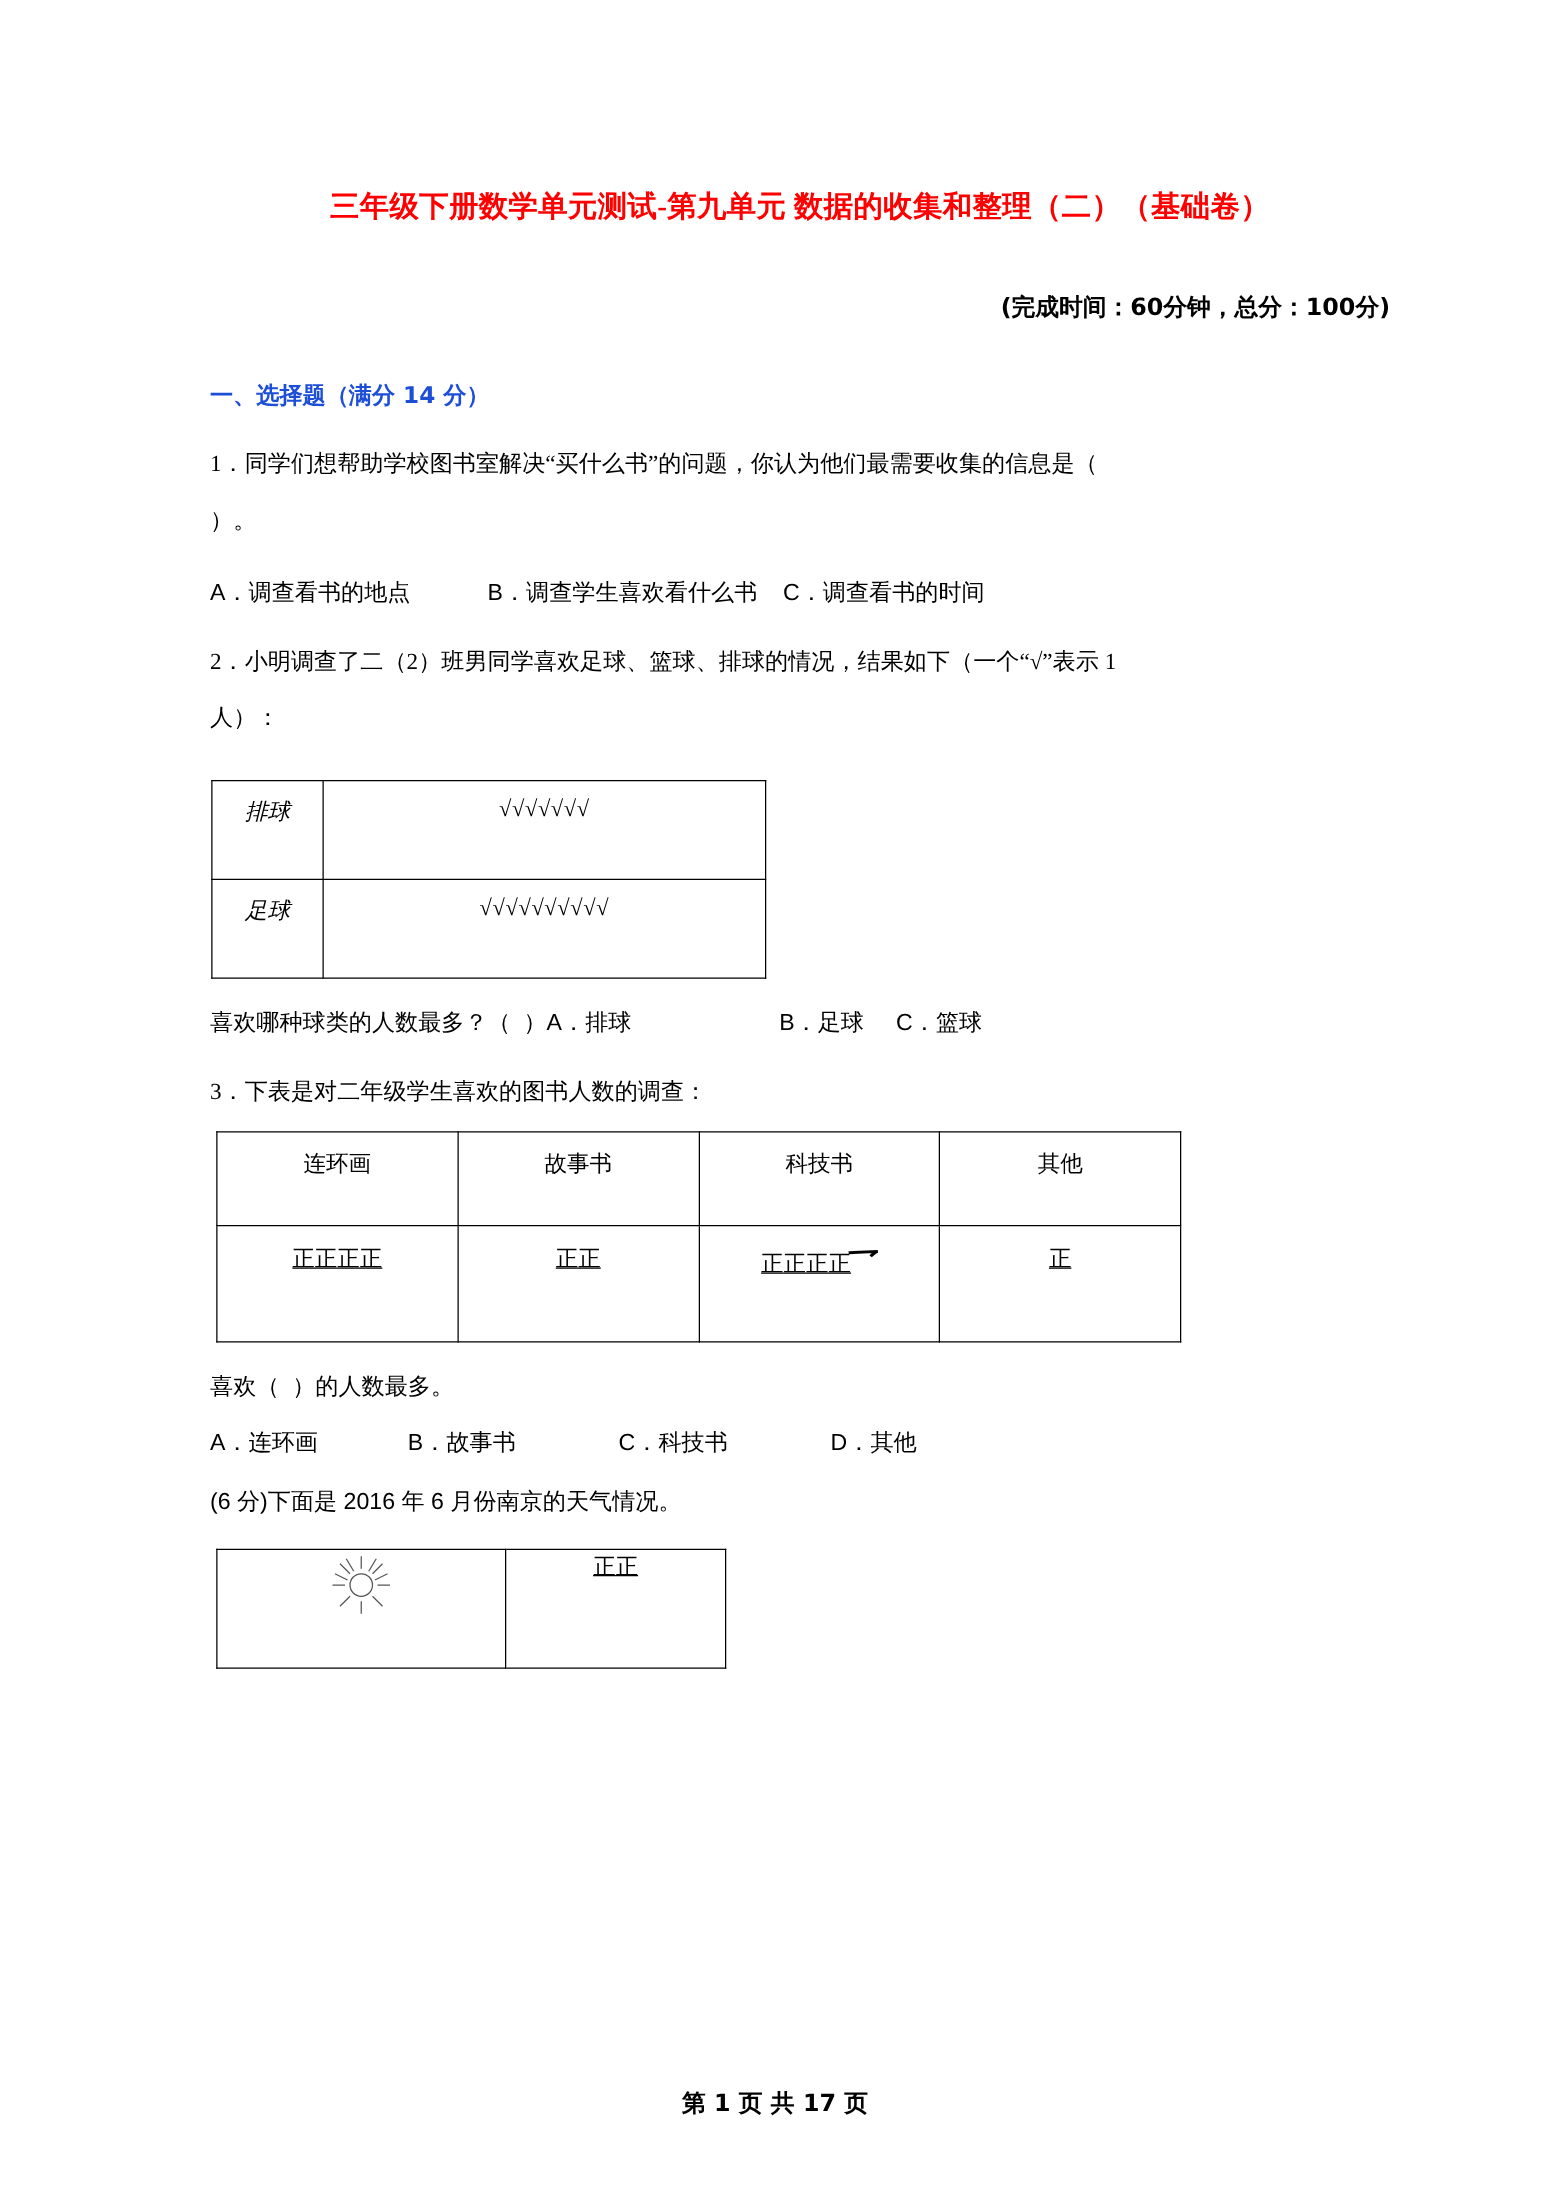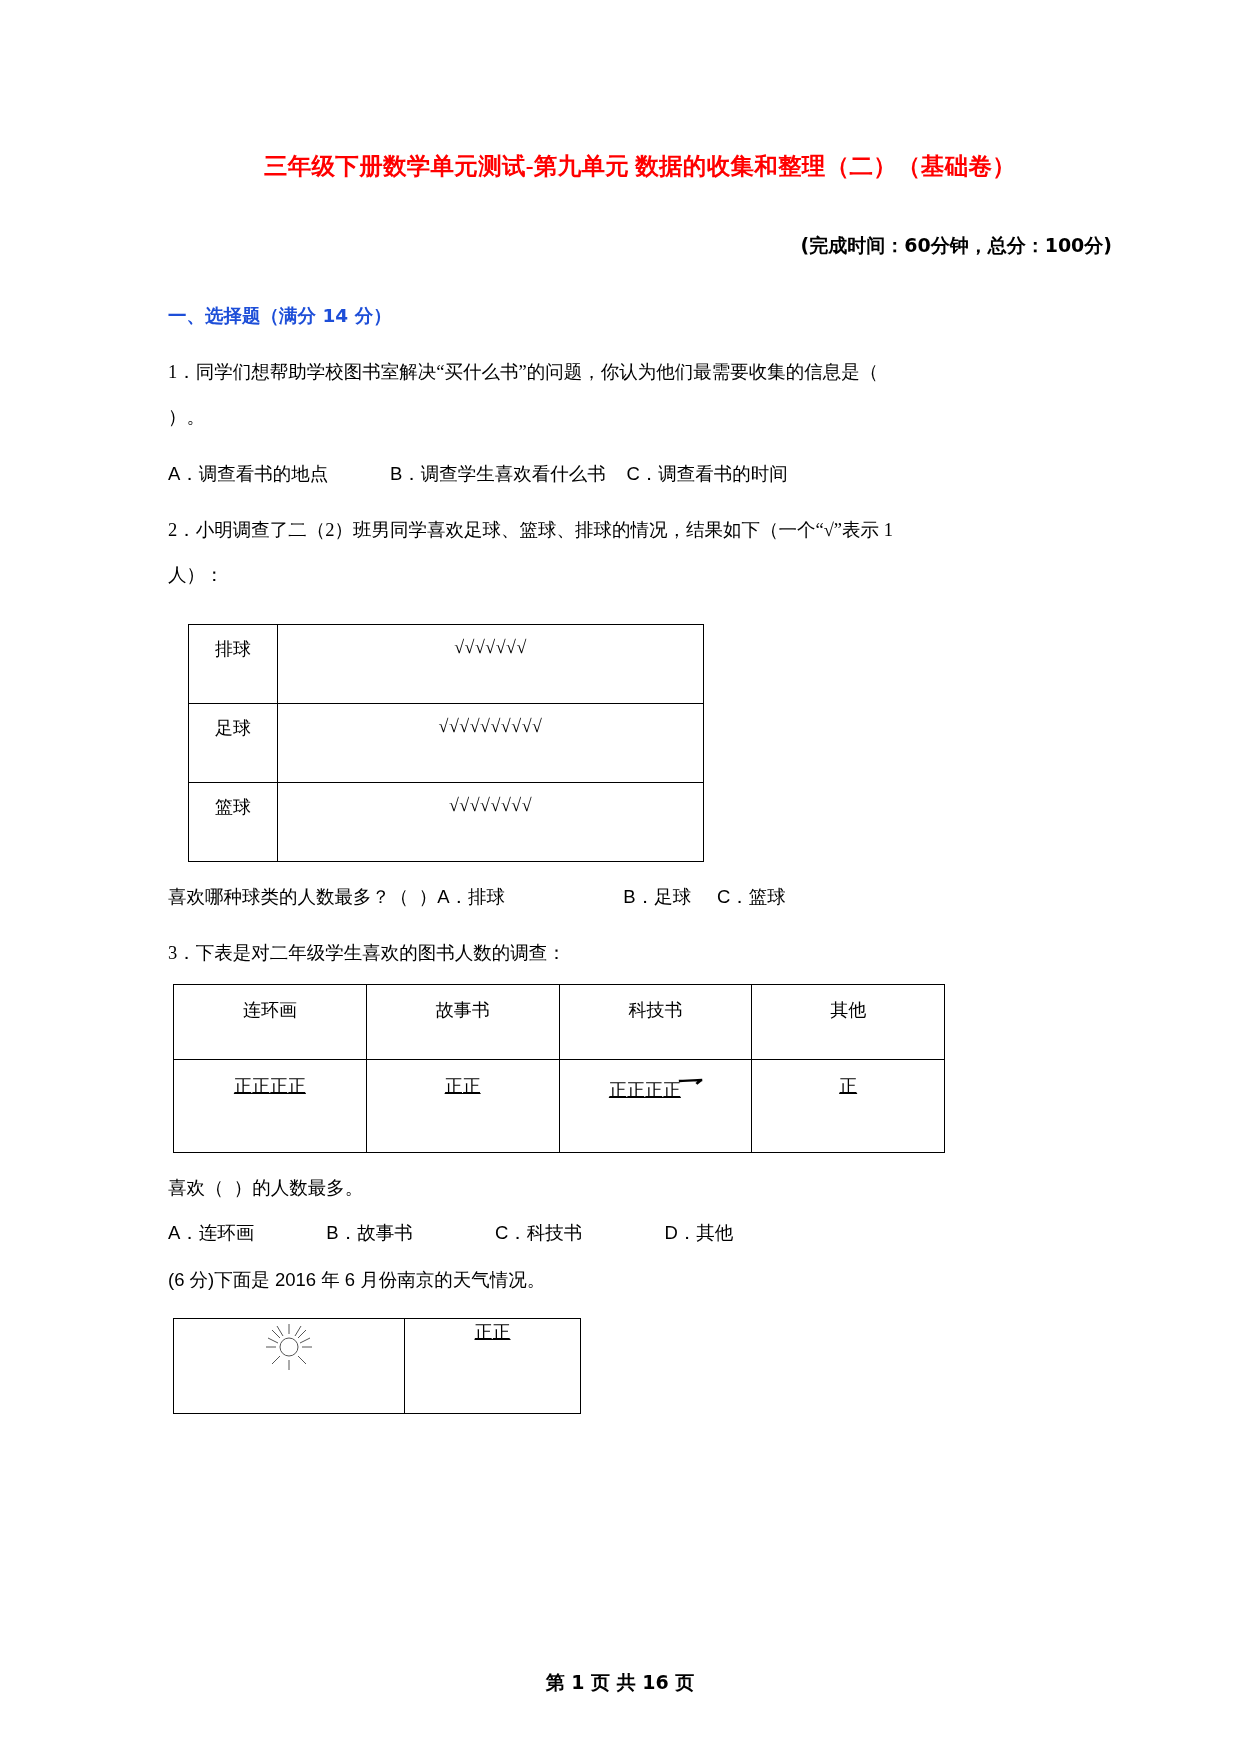--- a/index.html
+++ b/index.html
@@ -91,22 +91,23 @@
     font-size: 18px;
   }
   table.exam td {
     border: 1.5px solid #000;
     vertical-align: top;
   }
 
   
   .tbl-ball {
     margin-top: 26px;
-    margin-left: 20px;
-    width: 516px;
+    margin-left: 1px;
+    width: 444px;
+    font-style: italic;
   }
   .tbl-ball td.label {
     width: 88px;
     text-align: center;
     padding: 12px 0 0 0;
     height: 66px;
     font-size: 18px;
   }
   .tbl-ball td.ticks {
     text-align: center;
@@ -198,24 +199,20 @@
 
     <table class="exam tbl-ball">
       <tbody>
           <tr>
         <td class="label">排球</td>
         <td class="ticks">√√√√√√√</td>
       </tr>
       <tr>
         <td class="label">足球</td>
         <td class="ticks">√√√√√√√√√√</td>
-      </tr>
-      <tr>
-        <td class="label">篮球</td>
-        <td class="ticks">√√√√√√√√</td>
       </tr>
     </tbody>
       </table>
 
     <div class="para">喜欢哪种球类的人数最多？（  ）A．排球                       B．足球     C．篮球</div>
 
     <div class="q tight">
       <div>3．下表是对二年级学生喜欢的图书人数的调查：</div>
     </div>
 
@@ -276,14 +273,14 @@
         </td>
         <td>
           <span class="tally-ul">正正</span>
         </td>
       </tr>
     </tbody>
       </table>
 
   </div>
 
-  <div class="footer">第 1 页 共 16 页</div>
+  <div class="footer">第 1 页 共 17 页</div>
 </div>
 
 </body></html>

